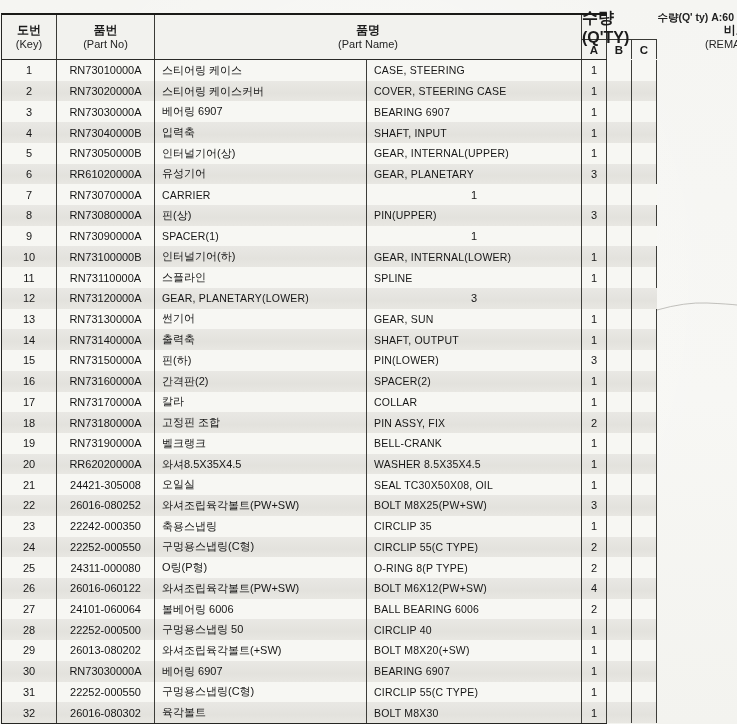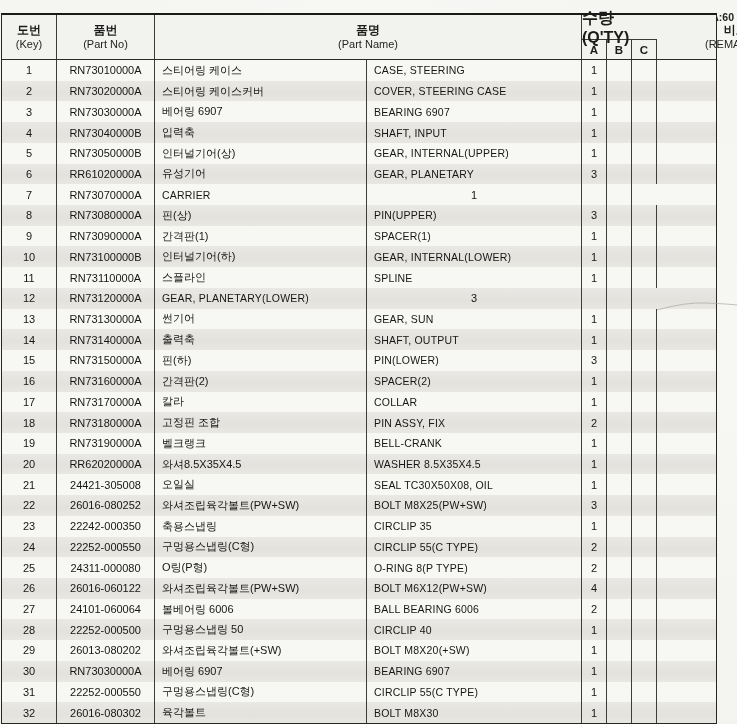--- a/index.html
+++ b/index.html
@@ -25,21 +25,21 @@
   .watermark {
     position: absolute; top: 22px; left: 468px;
     font-size: 14px; font-weight: bold; letter-spacing: 2px;
     color: rgba(115, 128, 152, 0.30);
     filter: blur(1.3px);
     transform: skewX(-4deg);
     pointer-events: none;
   }
   .parts-table {
     position: absolute; left: 1px; top: 13px;
-    width: 716px; height: 711px;
+    width: 606px; height: 711px;
     border: 1.5px solid #262623;
     border-top: 2.5px solid #1a1a17;
     display: flex; flex-direction: column;
     background: #f6f6f2;
   }
   
   .thead {
     height: 45px; flex: none;
     display: grid;
     grid-template-columns: 55px 98px 427px 25px 25px 25px 1fr;
@@ -209,21 +209,20 @@
           <div class="td left">핀(상)</div>
           <div class="td left name-en">PIN(UPPER)</div>
           <div class="td center">3</div>
           <div class="td center"></div>
           <div class="td center"></div>
           <div class="td remarks"></div>
         </div>
         <div class="trow">
           <div class="td center">9</div>
           <div class="td center">RN73090000A</div>
-          <div class="td left">간격판(1)</div>
           <div class="td left name-en">SPACER(1)</div>
           <div class="td center">1</div>
           <div class="td center"></div>
           <div class="td center"></div>
           <div class="td remarks"></div>
         </div>
         <div class="trow even">
           <div class="td center">10</div>
           <div class="td center">RN73100000B</div>
           <div class="td left">인터널기어(하)</div>

